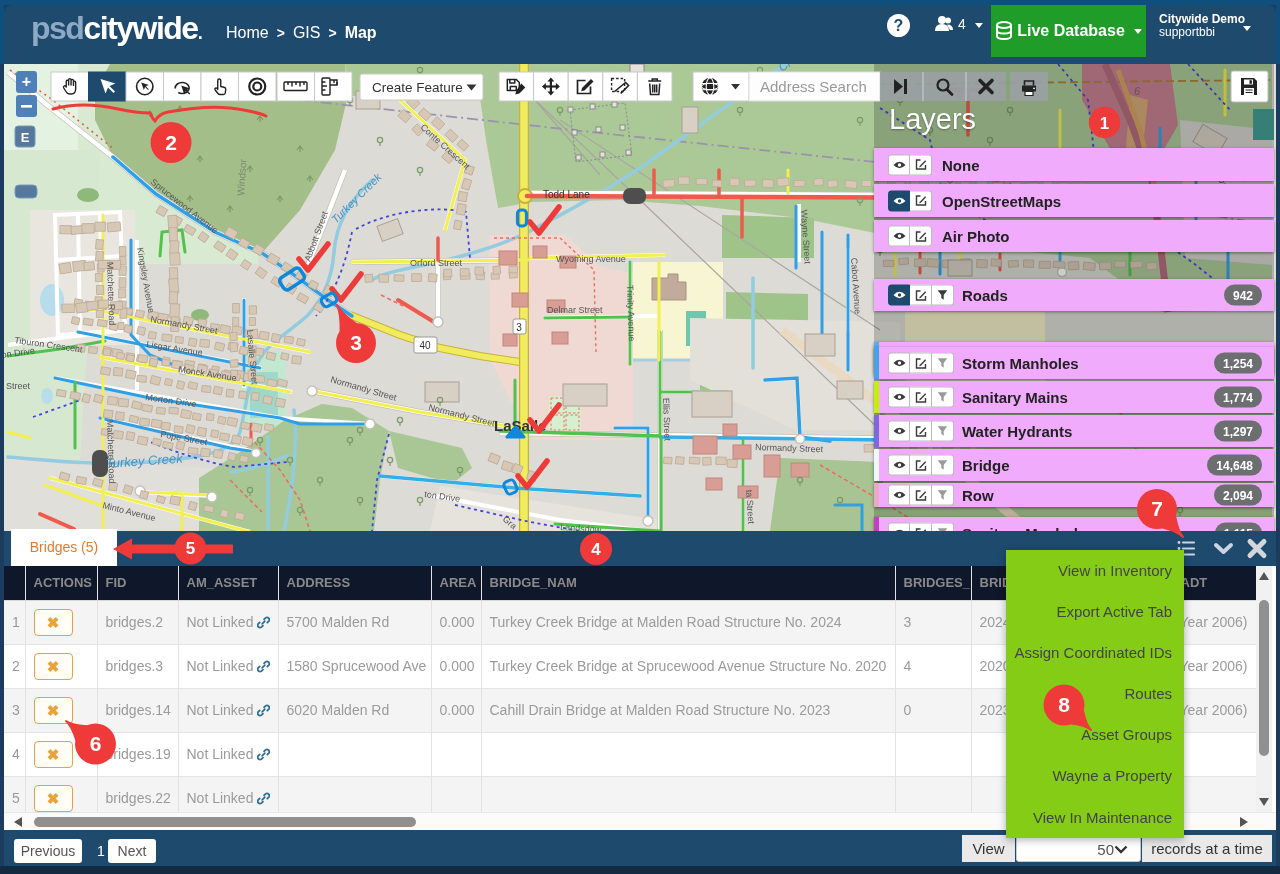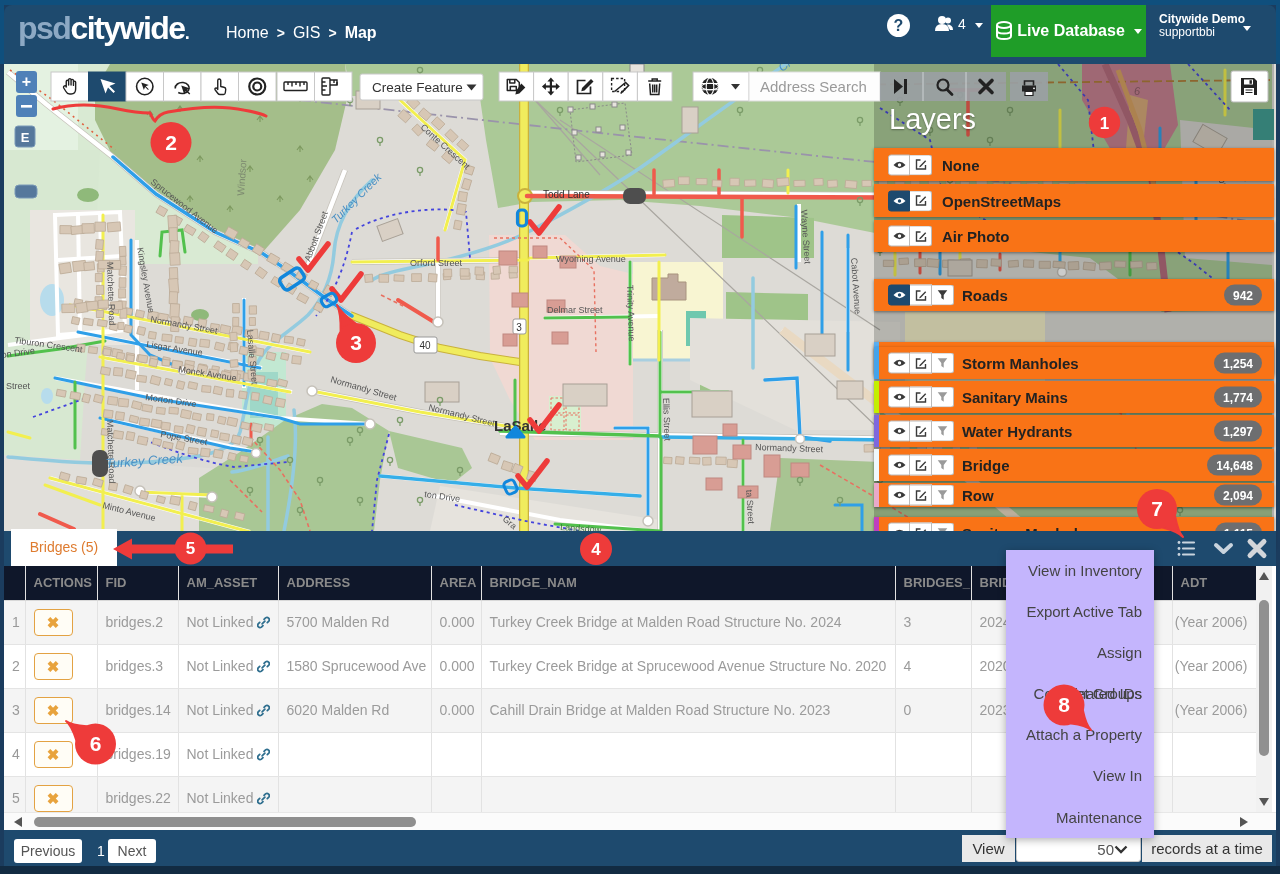--- a/index.html
+++ b/index.html
@@ -2,37 +2,37 @@
 <html><head>
 <meta charset="utf-8">
 <style>
 * { margin:0; padding:0; box-sizing:border-box; }
 html,body { width:1280px; height:874px; overflow:hidden; }
 body { position:relative; background:#1b3c5e; font-family:"Liberation Sans", sans-serif; }
 
 #topstrip { position:absolute; left:0; top:0; width:1280px; height:5px; background:#0f4f7d; }
 #navbar { position:absolute; left:4px; top:5px; width:1272px; height:59px; background:#1e4a6e; border-radius:8px 8px 0 0; }
 #logo { position:absolute; left:18px; top:10px; font-size:32px; font-weight:bold; letter-spacing:-1.5px; color:#fff; }
-#logo .psd { color:#8da9c4; }
+#logo .psd { color:#8da9c4;margin-left:13px; }
 #logo .dot { font-size:18px; }
 #crumbs { position:absolute; left:226px; top:24px; font-size:16px; color:#fff; }
 #crumbs b { font-weight:bold; }
 #crumbs .sep { margin:0 8px; font-weight:bold; font-size:14px; }
 #helpic { position:absolute; left:886px; top:13px; }
 #userbox { position:absolute; left:934px; top:15px; color:#fff; font-size:14px; }
 #livedb { position:absolute; left:991px; top:5px; width:155px; height:52px; background:#1f9d28; color:#fff; text-align:center; line-height:52px; font-size:16px; font-weight:bold; }
 #acct { position:absolute; left:1159px; top:13px; color:#fff; font-size:12px; font-weight:bold; line-height:13px; }
 #acct .sub { font-weight:normal; }
 .caret { display:inline-block; width:0; height:0; border-left:4px solid transparent; border-right:4px solid transparent; border-top:5px solid #fff; vertical-align:middle; margin-left:5px; }
 
 #maparea { position:absolute; left:4px; top:64px; width:1272px; height:467px; overflow:hidden; background:#dddbd6; }
 #panelshade { position:absolute; left:874px; top:64px; width:400px; height:467px; background:rgba(20,25,20,0.22); }
 
 #layers-title { position:absolute; left:889px; top:103px; color:#fff; font-size:29px; text-shadow:0 1px 2px rgba(0,0,0,0.35); }
-.lrow { position:absolute; left:874px; width:400px; background:#f97316; box-shadow:0 1px 3px rgba(0,0,0,0.45); }
+.lrow { position:absolute; left:874px; width:400px; background:#f0abfc; box-shadow:0 1px 3px rgba(0,0,0,0.45); }
 .lrow .strip { position:absolute; left:0; top:0; bottom:0; width:5px; }
 .lname { position:absolute; left:68px; top:50%; transform:translateY(-50%); font-size:15px; font-weight:bold; color:#222; }
 .lname2 { left:88px; }
 .badge { position:absolute; right:12px; top:50%; transform:translateY(-50%); background:#6d6e70; color:#fff; font-size:12px; font-weight:bold; border-radius:11px; padding:4px 9px 3px; }
 .lbtns { position:absolute; left:14px; top:50%; transform:translateY(-50%); display:flex; }
 .lbtns2 { left:14px; }
 .lbtn { width:22px; height:21px; background:#fff; border:1px solid #bbb; display:flex; align-items:center; justify-content:center; }
 .lbtn:first-child { border-radius:3px 0 0 3px; }
 .lbtn:last-child { border-radius:0 3px 3px 0; border-left:none; }
 .lbtn + .lbtn { border-left:none; }
@@ -50,21 +50,21 @@
 .xbtn { display:inline-block; width:39px; height:27px; border:1px solid #e3a243; border-radius:4px; background:#fffdf6; text-align:center; line-height:25px; color:#e8a33d; font-weight:bold; font-size:15px; }
 #hscroll { position:absolute; left:4px; top:812px; width:1272px; height:18px; background:#fbfbfb; border-top:1px solid #e8e8e8; }
 #hthumb { position:absolute; left:30px; top:4px; width:382px; height:10px; background:#8f8f8f; border-radius:5px; }
 #vscroll { position:absolute; left:1256px; top:566px; width:16px; height:246px; background:#f1f1f1; }
 #vthumb { position:absolute; left:3px; top:34px; width:10px; height:156px; background:#909090; border-radius:5px; }
 #footer { position:absolute; left:4px; top:830px; width:1272px; height:36px; background:#1e4a6e; }
 #botstrip { position:absolute; left:0; top:866px; width:1280px; height:8px; background:#122b42; }
 .fbtn { position:absolute; top:9px; height:24px; background:#fff; border-radius:3px; color:#555; font-size:14px; text-align:center; }
 .fbtn2 { background:#e9e9e9; color:#333; border-radius:0; }
 
-#ctxmenu { position:absolute; left:1006px; top:550px; width:148px; height:288px; background:#c4b5fd; box-shadow:0 2px 8px rgba(0,0,0,0.3); z-index:40;padding-left:8px; }
+#ctxmenu { position:absolute; left:1006px; top:550px; width:178px; height:288px; background:#84cc16; box-shadow:0 2px 8px rgba(0,0,0,0.3); z-index:40;padding-left:8px; }
 #ctxmenu div { height:41.1px; line-height:41.1px; text-align:right; padding-right:12px; font-size:15px; color:#444; }
 
 #annot { position:absolute; left:0; top:0; z-index:60; pointer-events:none; }
 #uisvg { position:absolute; left:0; top:0; z-index:30; pointer-events:none; }
 </style>
 </head>
 <body>
 
 <div id="maparea">
 <svg width="1272" height="467" viewBox="4 64 1272 467">
@@ -1242,22 +1242,23 @@
         <path d="M1.5,1.5 L7,7 L12.5,1.5" stroke="#333" stroke-width="2.4" fill="none"></path>
       </svg></div>
   <div class="fbtn fbtn2" style="left:1138px; top:5px; width:130px; height:27px; line-height:27px; font-size:15px;">records at a time</div>
 </div>
 <div id="botstrip"></div>
 
 <div id="ctxmenu">
   <div>View in Inventory</div>
   <div>Export Active Tab</div>
   <div>Assign Coordinated IDs</div>
+  <div>Routes</div>
   <div>Asset Groups</div>
-  <div>Attach a Property</div>
+  <div>Wayne a Property</div>
   <div>View In Maintenance</div>
 </div>
 
 <svg id="uisvg" width="1280" height="874" viewBox="0 0 1280 874">
 <g>
 <rect x="16" y="71" width="21" height="22" rx="3" fill="#4f81b8"></rect>
       <text x="26.5" y="87" font-size="16" font-weight="bold" fill="#fff" text-anchor="middle" font-family="Liberation Sans">+</text>
 <rect x="16" y="95" width="21" height="22" rx="3" fill="#4f81b8"></rect>
       <rect x="21" y="105" width="11" height="2.6" fill="#fff"></rect>
 <rect x="15" y="126" width="20" height="21" rx="3" fill="#56789c" stroke="#7a9ab8"></rect>

